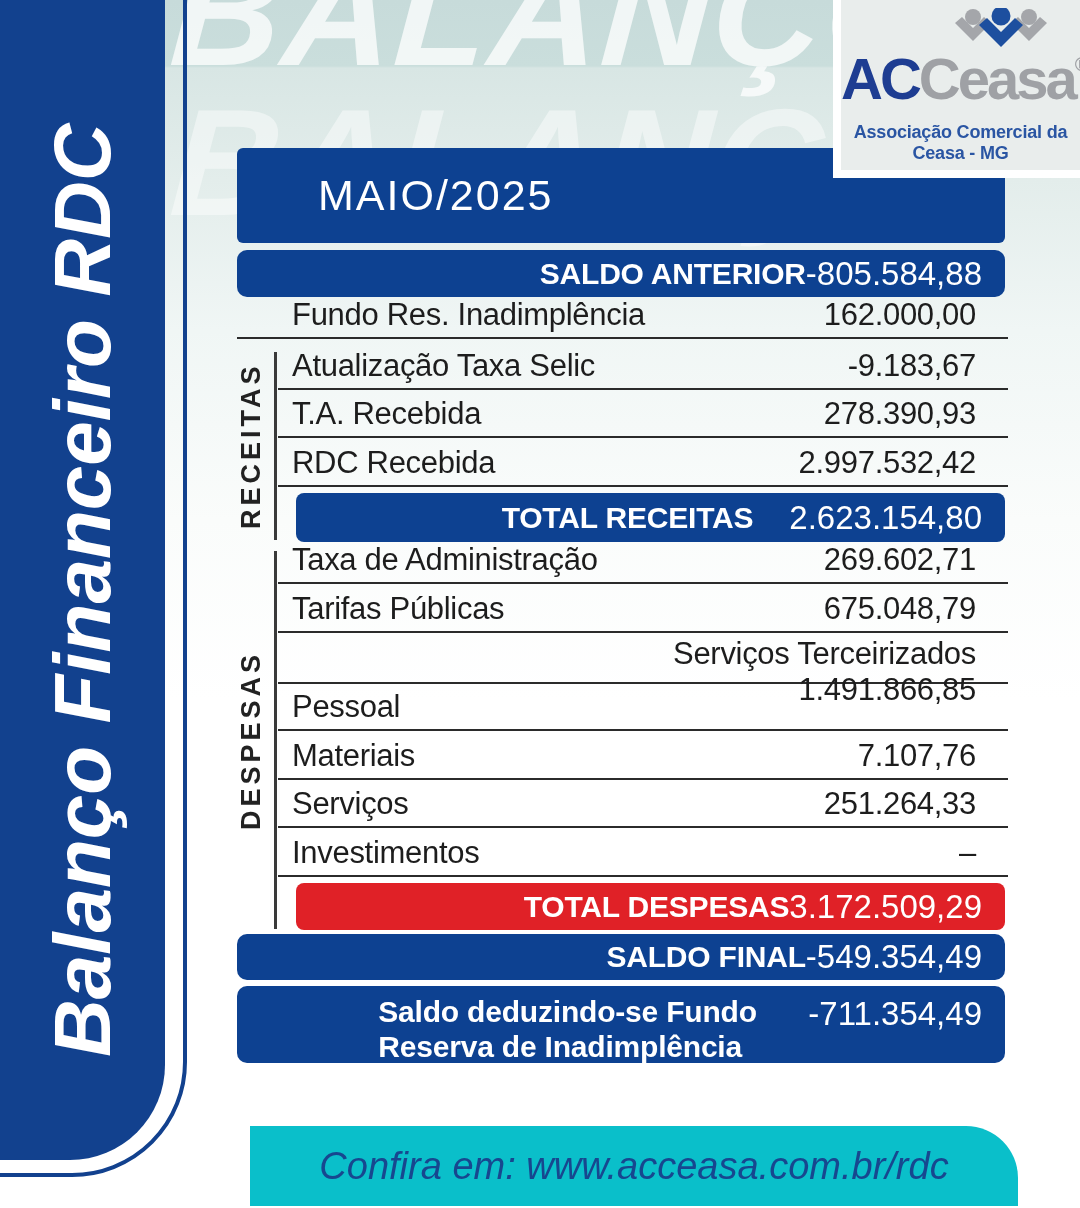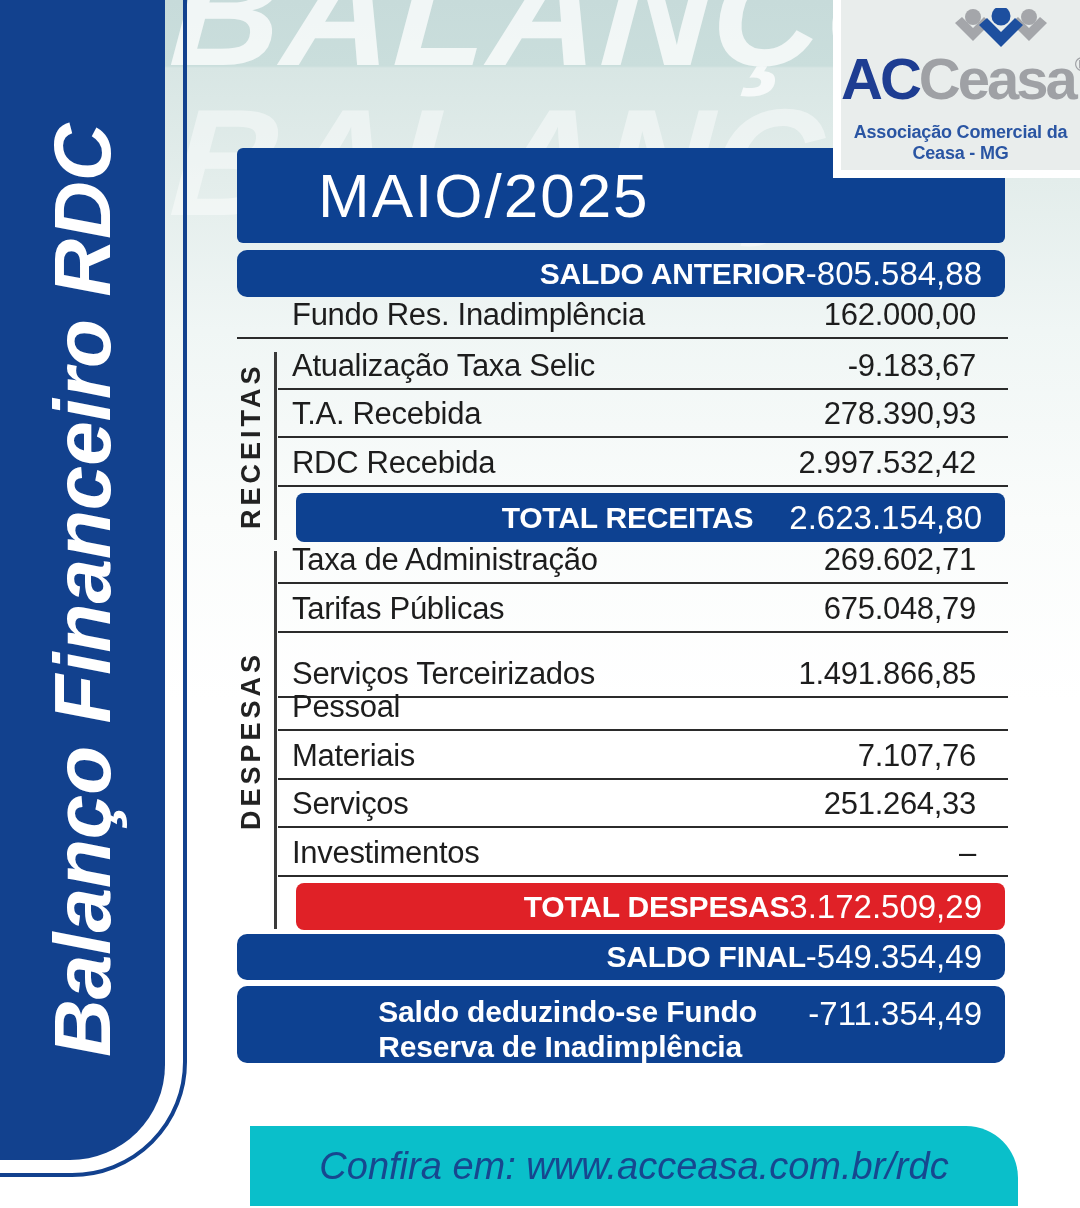--- a/index.html
+++ b/index.html
@@ -34,21 +34,21 @@
   .logo-sub{position:absolute;top:122px;left:0;width:100%;text-align:center;
             font-size:18px;font-weight:600;color:#2a55a3;letter-spacing:-0.2px;}
   
   .bar{position:absolute;left:237px;width:768px;background:#0d4191;color:#ffffff;
        display:flex;justify-content:flex-end;align-items:center;
        padding:0 23px 0 55px;box-sizing:border-box;border-radius:10px;z-index:3;}
   .bar .blabel{font-weight:bold;font-size:30px;letter-spacing:-0.2px;}
   .bar .bvalue{font-size:33px;font-weight:normal;}
   .bar-maio{top:148px;height:95px;border-radius:6px;z-index:2;padding-left:81px;
             justify-content:flex-start;align-items:center;}
-  .maio-text{font-size:62px;font-weight:300;letter-spacing:2px;color:#ffffff;}
+  .maio-text{font-size:43px;font-weight:300;letter-spacing:2px;color:#ffffff;}
   .bar-saldo-anterior{top:250px;height:47px;}
   .bar-saldo-final{top:934px;height:46px;}
   .bar-deduzido{top:986px;height:77px;align-items:flex-start;padding-top:9px;}
   .bar-deduzido .blabel{width:430px;line-height:1.15;}
   .bar-total{left:296px;width:709px;padding:0 23px 0 22px;border-radius:8px;}
   .bar-total-receitas{top:493px;height:49px;gap:36px;}
   .bar-total-despesas{top:883px;height:47px;background:#e02127;}
   
   .row{position:absolute;display:flex;justify-content:space-between;align-items:flex-end;
        border-bottom:2px solid #2b2b2b;box-sizing:border-box;z-index:3;
@@ -134,21 +134,21 @@
   <div class="sec-line" style="top:551px;height:378px;"></div>
 
   <div class="row row-sec" style="top:536px;">
     <span>Taxa de Administração</span>
     <span>269.602,71</span>
   </div>
   <div class="row row-sec" style="top:585px;">
     <span>Tarifas Públicas</span>
     <span>675.048,79</span>
   </div>
-  <div class="row row-sec" style="top:650px;">
+  <div class="row row-sec" style="top:636px;flex-direction:column;">
     <span>Serviços Terceirizados</span>
     <span>1.491.866,85</span>
   </div>
   <div class="row row-sec" style="top:683px;text-align:right;">
     <span>Pessoal</span>
   </div>
   <div class="row row-sec" style="top:732px;">
     <span>Materiais</span>
     <span>7.107,76</span>
   </div>

